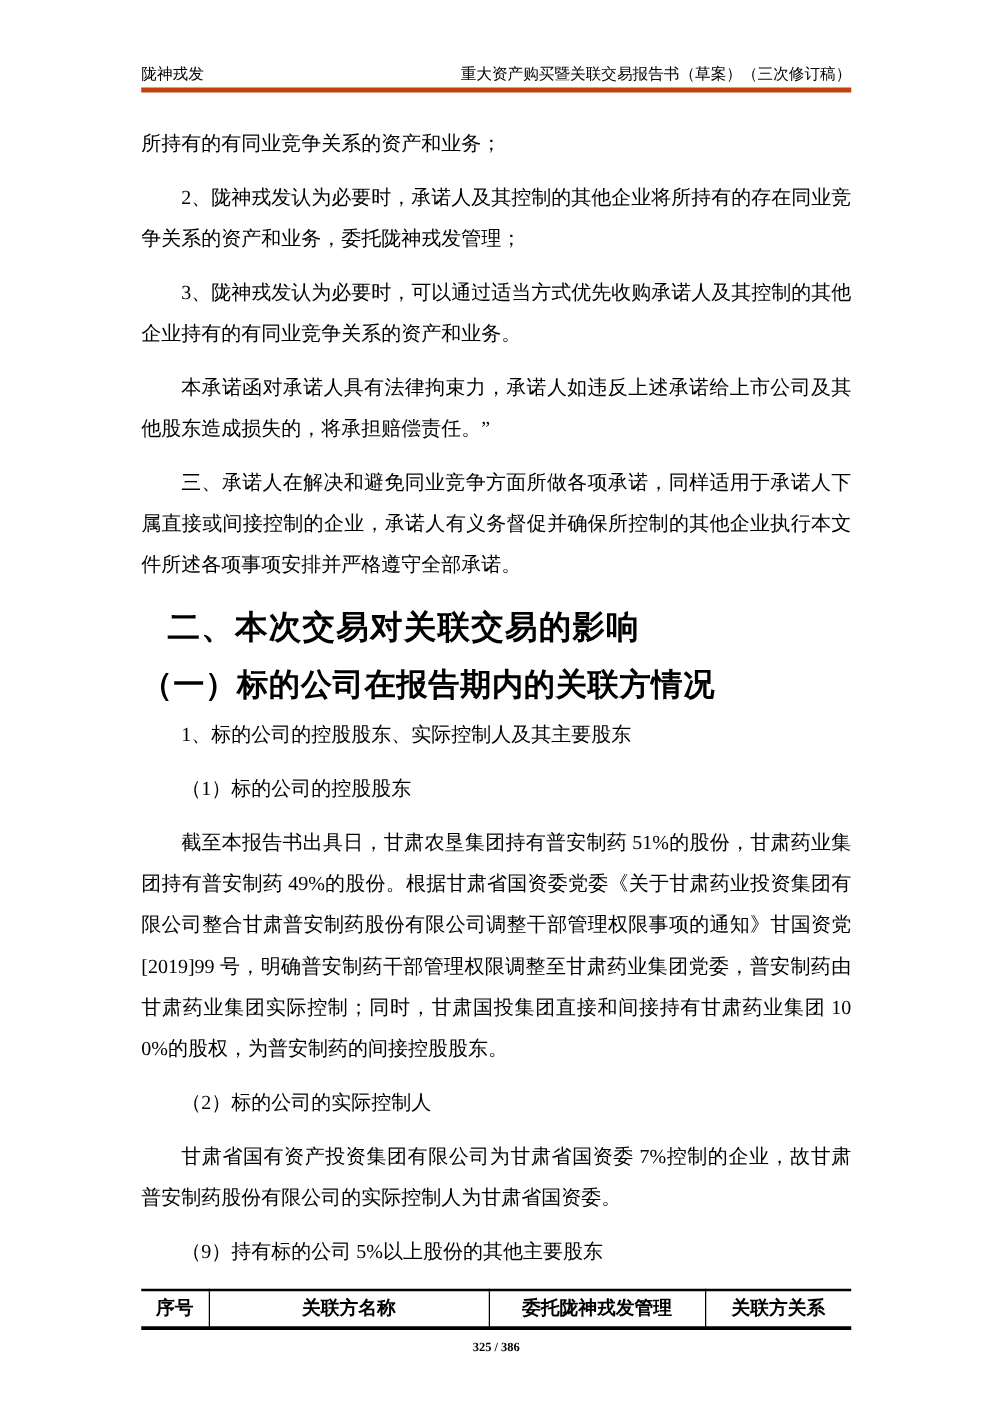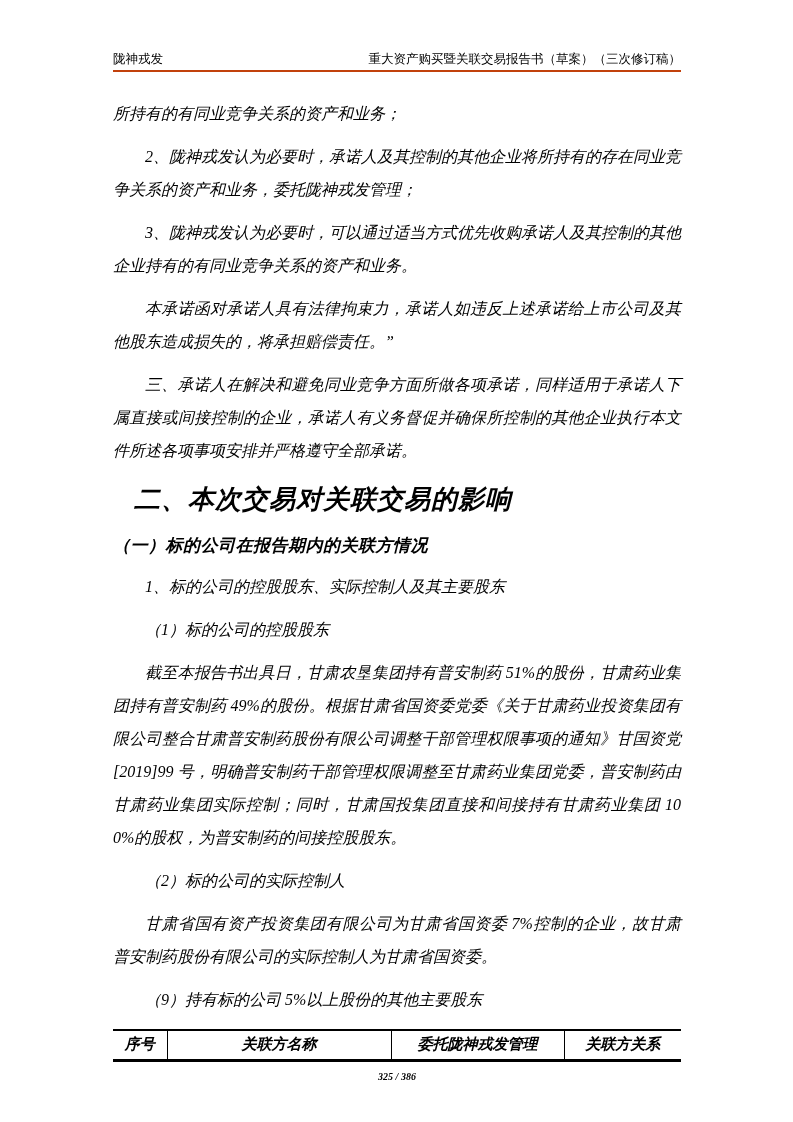--- a/index.html
+++ b/index.html
@@ -13,26 +13,26 @@
   .page {
     width: 793px; height: 1122px;
     background: #ffffff;
     padding: 52px 112px 0 113px;
     position: relative;
   }
   .page-header {
     display: flex;
     justify-content: space-between;
     align-items: flex-end;
-    border-bottom: 2px solid #c2410c;
+    border-bottom: 4px solid #c2410c;
     padding-bottom: 3px;
     font-size: 12.5px;
     line-height: 15px;
   }
-  .doc-body { margin-top: 25px; font-style: italic; }
+  .doc-body { margin-top: 25px; }
   .doc-body p {
     font-size: 16px;
     line-height: 33px;
     text-align: justify;
     text-indent: 32px;
     margin-top: 10px;
     word-break: break-all;
   }
   .doc-body p.no-indent { text-indent: 0; margin-top: 14px; }
   h1.section-heading {
@@ -40,21 +40,21 @@
     font-weight: 700;
     font-size: 26px;
     line-height: 30px;
     margin: 17px 0 0 0;
     padding-left: 21px;
     letter-spacing: 1px;
   }
   h2.subsection-heading {
     font-family: "Liberation Sans", "DejaVu Sans", sans-serif;
     font-weight: 700;
-    font-size: 17px;
+    font-size: 25px;
     line-height: 28px;
     margin: 18px 0 0 0;
     letter-spacing: 0.5px;
   }
   table.related-party-table {
     width: 568px;
     margin-top: 13px;
     border-collapse: collapse;
     border-top: 2px solid #000000;
     border-bottom: 3px solid #000000;

